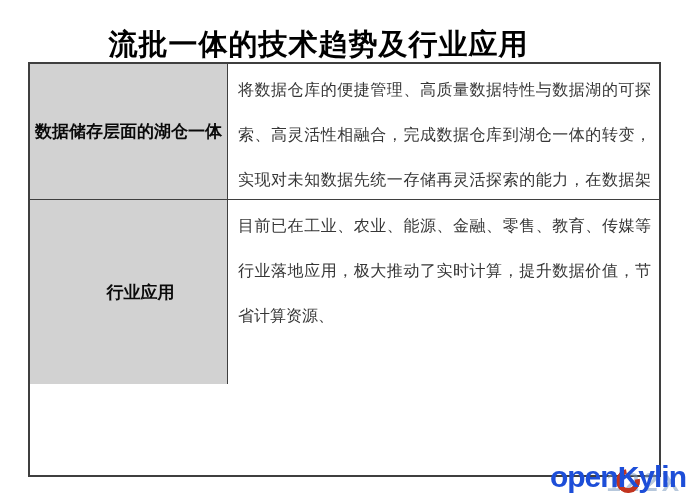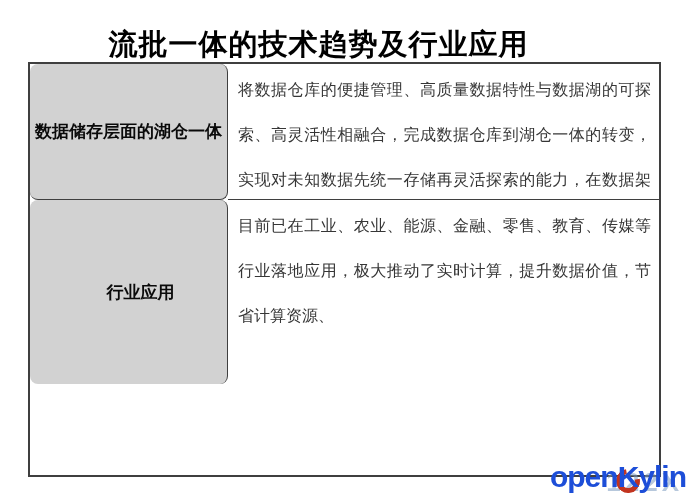--- a/index.html
+++ b/index.html
@@ -23,21 +23,20 @@
     grid-template-rows:136px 184px 1fr;
     background:#ffffff;
   }
   .hcell{
     background:#d2d2d2;
     border-right:1px solid #3f3f3f;
     border-bottom:1px solid #3f3f3f;
     display:flex;align-items:center;justify-content:center;
     font-size:17px;font-weight:bold;color:#0a0a0a;
     text-align:center;
-    border-radius:8px;
   }
   .ccell{
     background:#ffffff;
     border-bottom:1px solid #3f3f3f;
     padding:3px 8px 0 10px;
     font-size:16px;line-height:45px;color:#363636;
     text-align:justify;
     text-justify:inter-ideograph;
     overflow:hidden;
   }

